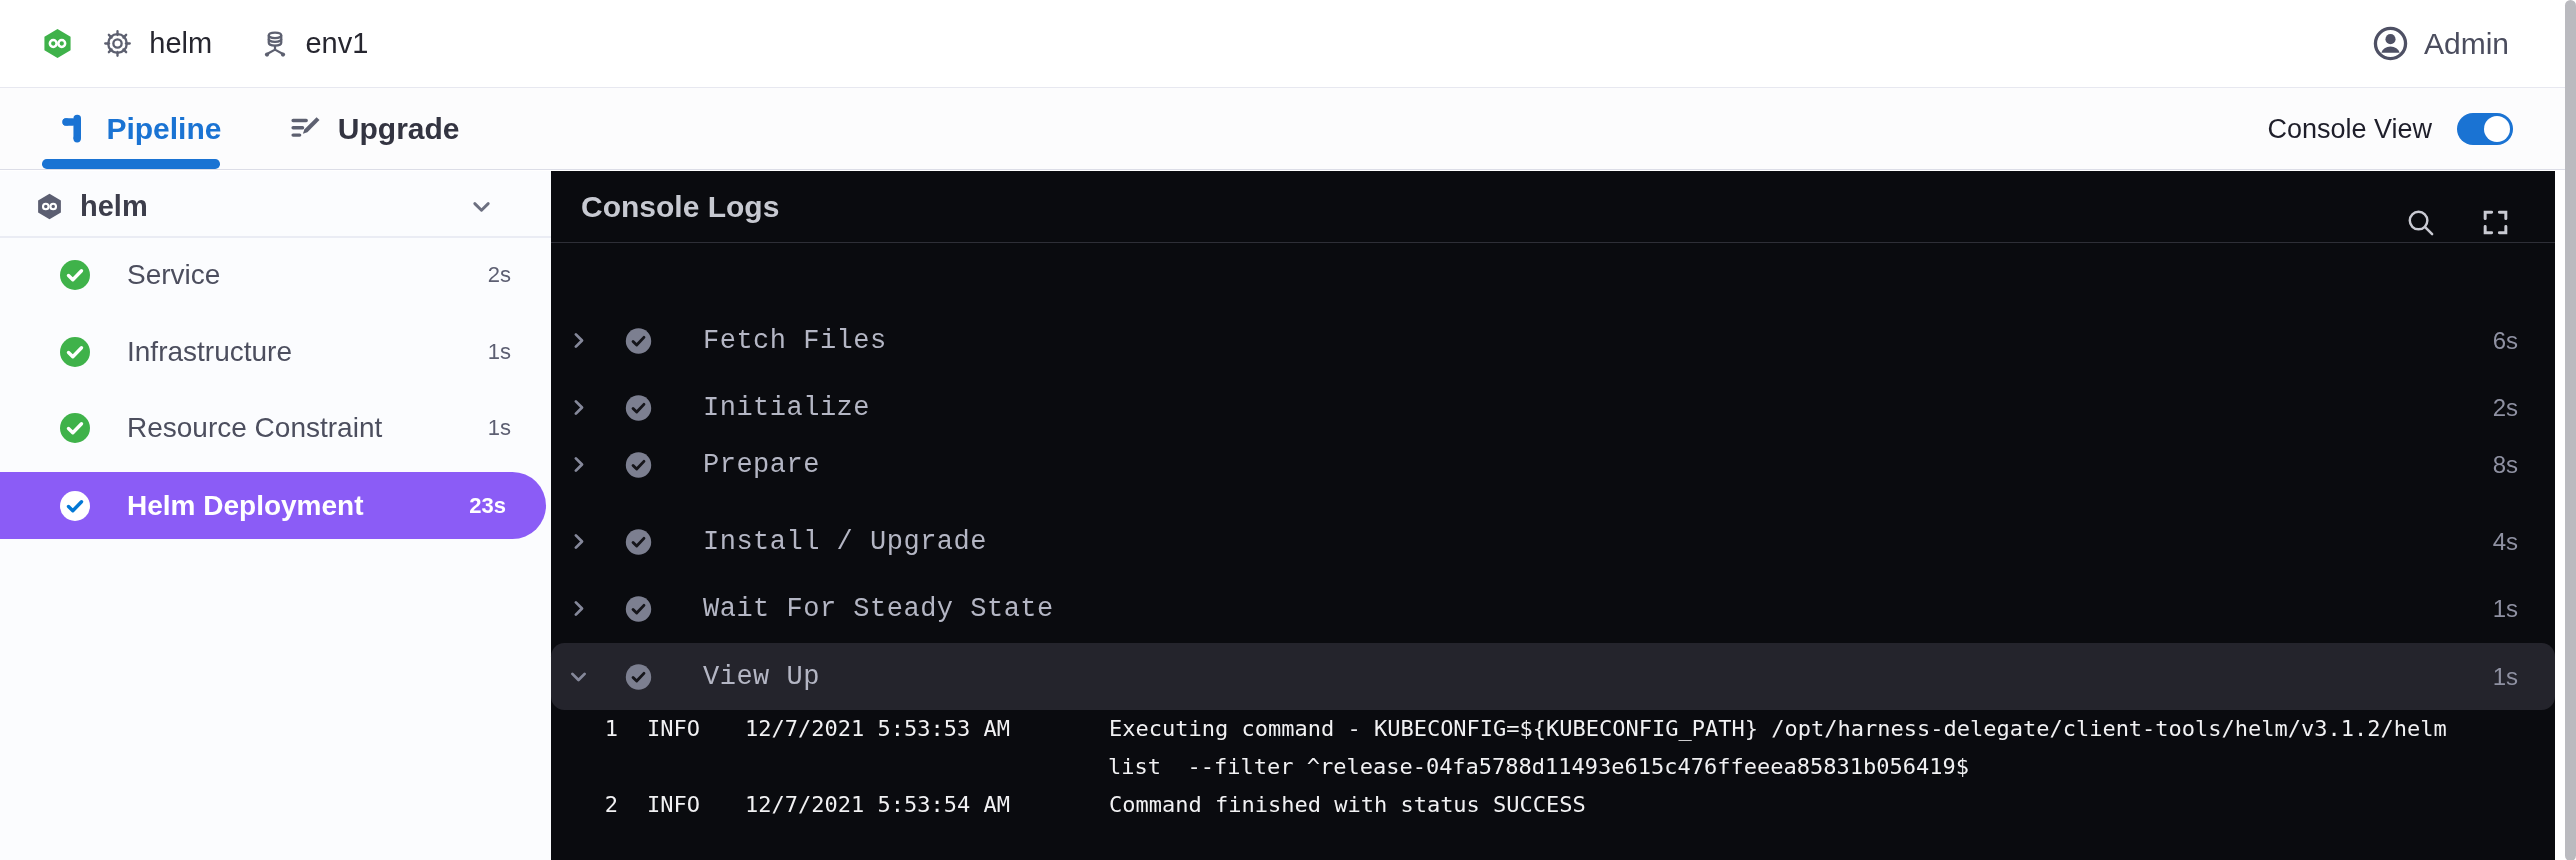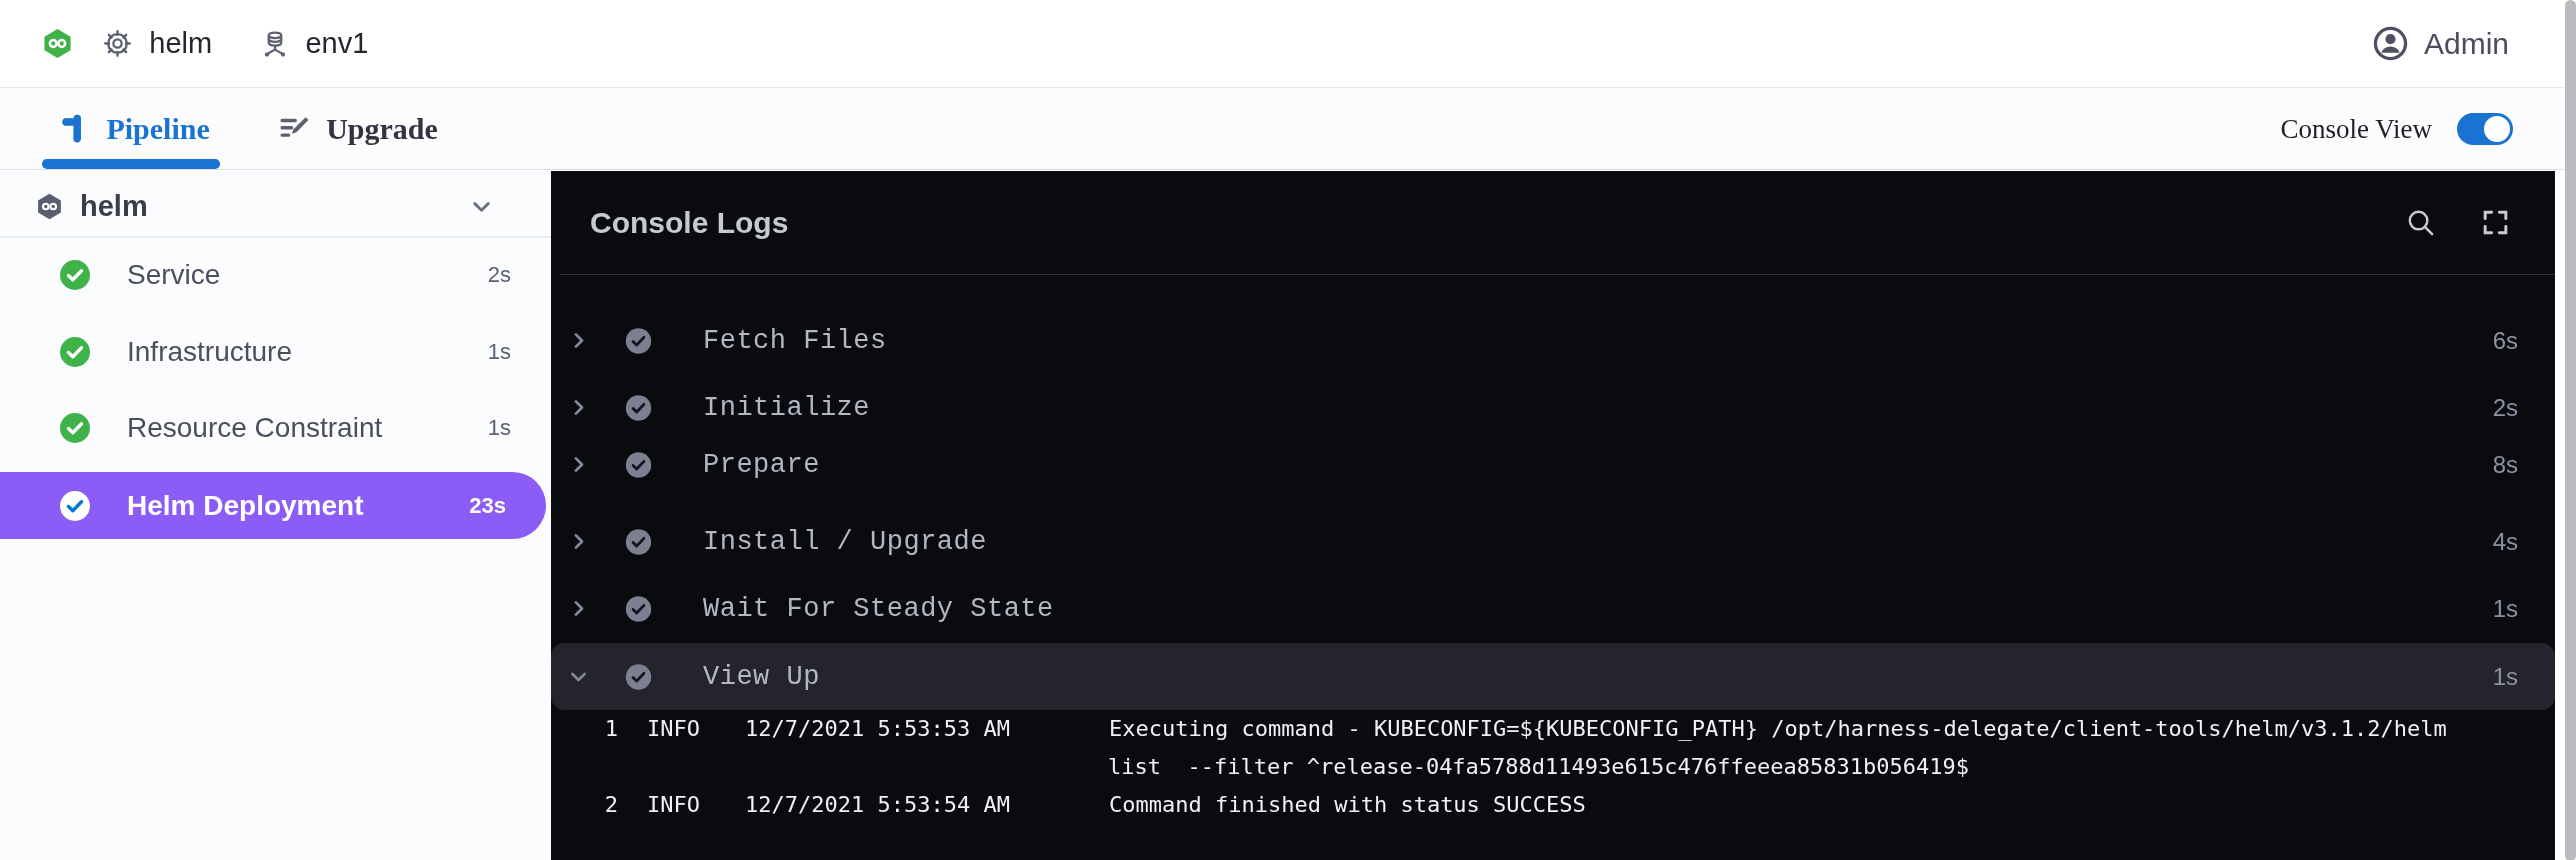--- a/index.html
+++ b/index.html
@@ -16,21 +16,21 @@
   .topbar-left { display: flex; align-items: center; }
   .topbar-right { display: flex; align-items: center; gap: 16.3px; }
   .crumb-label { font-size: 29px; color: #26262f; }
   .user-label { font-size: 30px; color: #4b4d5e; }
   .ic { display: inline-flex; align-items: center; justify-content: center; }
 
   
   .tabbar {
     position: absolute; left: 0; top: 88px; width: 2576px; height: 82px;
     background: #fcfcfd; border-bottom: 1.9px solid #dcdde7;
-    display: flex; align-items: center; padding-left: 59px; font-family: Liberation Serif, serif;
+    display: flex; align-items: center; padding-left: 59px;
   }
   .tab { display: flex; align-items: center; gap: 14.4px; height: 100%; cursor: pointer; }
   .tab-label { font-size: 30px; font-weight: 700; }
   .tab-pipeline .tab-label { color: #1a73d3; }
   .tab-inputs { margin-left: 67px; }
   .tab-inputs .tab-label { color: #333441; }
   .tab-underline {
     position: absolute; left: 42px; bottom: 0; width: 178px; height: 9.6px;
     background: #1a73d3; border-radius: 4.8px;
   }
@@ -53,21 +53,21 @@
   .side-row-2 { top: 147px; }
   .side-row-3 { top: 223px; }
   .side-row-4 { top: 301px; width: 546px; background: #8b5cf6; border-radius: 0 34px 34px 0; }
   .side-label { font-size: 28px; color: #4c4e5e; margin-left: 36px; }
   .side-dur { position: absolute; right: 40px; font-size: 22px; color: #5d5f72; }
   .side-row-4 .side-label { color: #ffffff; font-weight: 700; }
   .side-row-4 .side-dur { color: #ffffff; font-weight: 700; }
 
   
   .console { position: relative; width: 2004px; height: 690px; background: #0a0b0f; flex: none; }
-  .console-header { position: relative; height: 104px; display: flex; align-items: center; padding-left: 30px; border-bottom: 1px solid #2e2f37; margin-left: 9px; }
+  .console-header { position: relative; height: 72px; display: flex; align-items: center; padding-left: 30px; border-bottom: 1px solid #2e2f37; }
   .console-title { font-size: 30px; font-weight: 700; color: #c7c9d1; }
   .console-header-icons { position: absolute; right: 44px; top: 0; height: 102px; display: flex; align-items: center; gap: 44px; }
   .chicon { cursor: pointer; display: inline-flex; }
 
   .crow { position: absolute; left: 0; width: 2004px; height: 67px; display: flex; align-items: center; padding-left: 17px; cursor: pointer; }
   .crow-1 { top: 136px; } .crow-2 { top: 203px; } .crow-3 { top: 260px; }
   .crow-4 { top: 337px; } .crow-5 { top: 404px; }
   .crow-6 { top: 472px; background: #24242c; border-radius: 13.4px; }
   .ccheck { margin-left: 35px; display: inline-flex; }
   .clabel { font-family: "Liberation Mono", monospace; font-size: 27px; color: #b4b6c4; margin-left: 50px; letter-spacing: 0.5px; }

